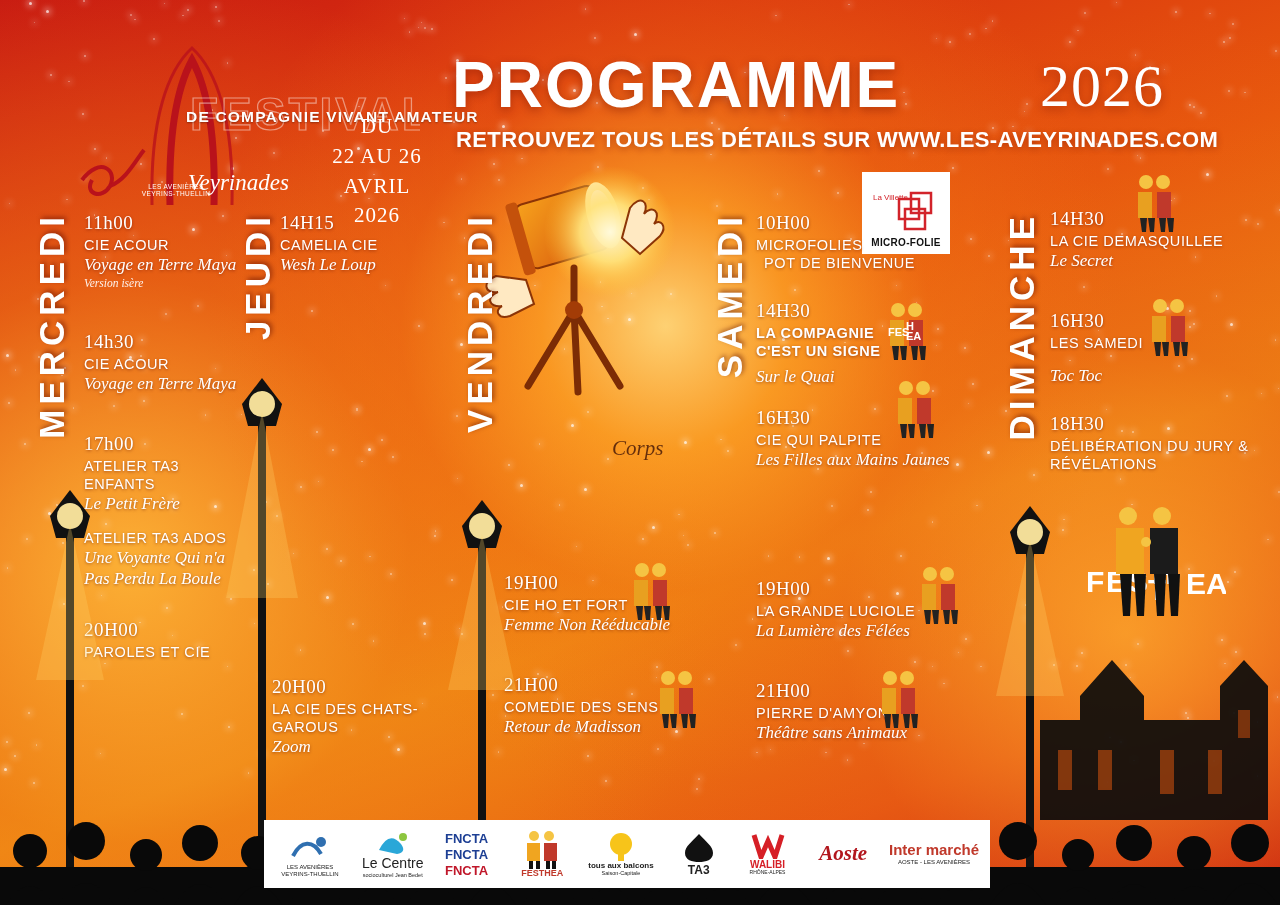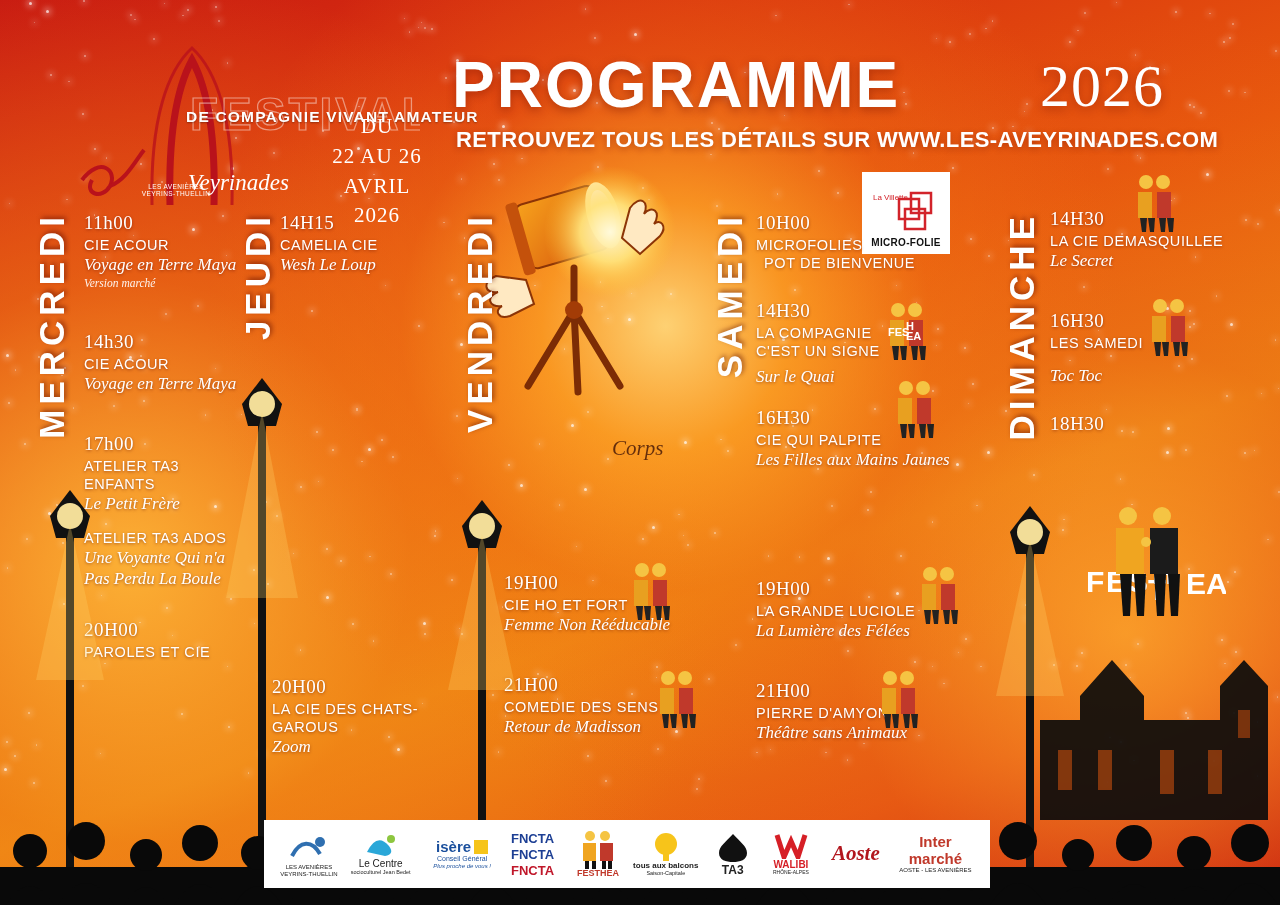--- a/index.html
+++ b/index.html
@@ -633,21 +633,21 @@
   <div class="day-label" style="left:240px;top:212px;font-size:35px;">JEUDI</div>
   <div class="day-label" style="left:462px;top:212px;font-size:35px;">VENDREDI</div>
   <div class="day-label" style="left:712px;top:212px;font-size:35px;">SAMEDI</div>
   <div class="day-label" style="left:1004px;top:212px;font-size:35px;">DIMANCHE</div>
 
   <div class="col" style="left:84px;top:212px;width:160px;">
     <div class="slot">
       <div class="time">11h00</div>
       <div class="troupe">CIE ACOUR</div>
       <div class="show">Voyage en Terre Maya</div>
-      <div class="note">Version marché</div>
+      <div class="note">Version isère</div>
     </div>
     <div class="slot" style="margin-top:42px;">
       <div class="time">14h30</div>
       <div class="troupe">CIE ACOUR</div>
       <div class="show">Voyage en Terre Maya</div>
     </div>
     <div class="slot" style="margin-top:38px;">
       <div class="time">17h00</div>
       <div class="troupe">ATELIER TA3 ENFANTS</div>
       <div class="show">Le Petit Frère</div>
@@ -691,21 +691,21 @@
   </div>
 
   <div class="col" style="left:756px;top:212px;width:230px;">
     <div class="slot">
       <div class="time">10H00</div>
       <div class="troupe">MICROFOLIES</div>
       <div class="troupe" style="margin-left:8px;">POT DE BIENVENUE</div>
     </div>
     <div class="slot" style="margin-top:28px;">
       <div class="time">14H30</div>
-      <div class="troupe" style="width:140px;">LA COMPAGNIE C'EST UN SIGNE</div>
+      <div class="troupe" style="width:140px;font-weight:bold;">LA COMPAGNIE C'EST UN SIGNE</div>
       <div class="show" style="margin-top:6px;">Sur le Quai</div>
     </div>
     <div class="slot" style="margin-top:20px;">
       <div class="time">16H30</div>
       <div class="troupe">CIE QUI PALPITE</div>
       <div class="show">Les Filles aux Mains Jaunes</div>
     </div>
   </div>
   <div class="col" style="left:756px;top:578px;width:230px;">
     <div class="slot">
@@ -726,20 +726,21 @@
       <div class="troupe">LA CIE DEMASQUILLEE</div>
       <div class="show">Le Secret</div>
     </div>
     <div class="slot" style="margin-top:38px;">
       <div class="time">16H30</div>
       <div class="troupe">LES SAMEDI</div>
       <div class="show" style="margin-top:14px;">Toc Toc</div>
     </div>
     <div class="slot" style="margin-top:26px;">
       <div class="time">18H30</div>
+      <div class="troupe">DÉLIBÉRATION DU JURY &amp; RÉVÉLATIONS</div>
     </div>
   </div>
 
   <div class="mascot" style="left:884px;top:300px;">
     <svg width="46" height="62" viewBox="0 0 46 62">
       <circle cx="14" cy="10" r="7" fill="#f5c443"></circle>
         <circle cx="31" cy="10" r="7" fill="#f5c443"></circle>
       <path d="M6 20 h14 v26 h-14 z" fill="#e8a020"></path>
       <path d="M25 20 h14 v26 h-14 z" fill="#c0392b"></path>
       <path d="M8 46 l2 14 h4 l1-14 z" fill="#222"></path>
@@ -964,34 +965,24 @@
         <circle cx="36" cy="12" r="5" fill="#2f6fb0"></circle>
       </svg>
       <div class="sp-txt" style="font-size:6px;">LES AVENIÈRES VEYRINS-THUELLIN</div>
     </div>
 
     <div class="sp" style="width:76px;flex-direction:column;">
       <svg width="40" height="26" viewBox="0 0 40 26">
         <path d="M6 20 q10-20 22-6 q6 8 -4 10 z" fill="#2aa7d8"></path>
         <circle cx="30" cy="7" r="4" fill="#8dc63f"></circle>
       </svg>
-      <div class="sp-txt" style="font-size:10px;text-align:center;">Le Centre</div>
+      <div class="sp-txt" style="font-size:14px;text-align:center;">Le Centre</div>
       <div class="sp-txt" style="font-size:5.5px;">socioculturel Jean Bedet</div>
     </div>
 
-    <div class="sp" style="width:92px;flex-direction:column;">
-      <div style="display:flex;align-items:center;gap:3px;">
-        <div class="sp-txt" style="font-size:15px;font-weight:700;color:#1a4f9c;">isère</div>
-        <svg width="14" height="14" viewBox="0 0 14 14">
-            <rect width="14" height="14" fill="#f6c419"></rect>
-          </svg>
-      </div>
-      <div class="sp-txt" style="font-size:7px;color:#1a4f9c;">Conseil Général</div>
-      <div class="sp-txt" style="font-size:6px;color:#1a4f9c;font-style:italic;">Plus proche de vous !</div>
-    </div>
 
     <div class="sp" style="width:64px;">
       <svg width="58" height="50" viewBox="0 0 58 50">
         <text x="2" y="14" font-size="13" font-weight="700" fill="#1d3f94" font-family="Liberation Sans, sans-serif">FNCTA</text>
         <text x="2" y="30" font-size="13" font-weight="700" fill="#1d3f94" font-family="Liberation Sans, sans-serif">FNCTA</text>
         <text x="2" y="46" font-size="13" font-weight="700" fill="#c0172a" font-family="Liberation Sans, sans-serif">FNCTA</text>
       </svg>
     </div>
 
     <div class="sp" style="width:60px;flex-direction:column;">

